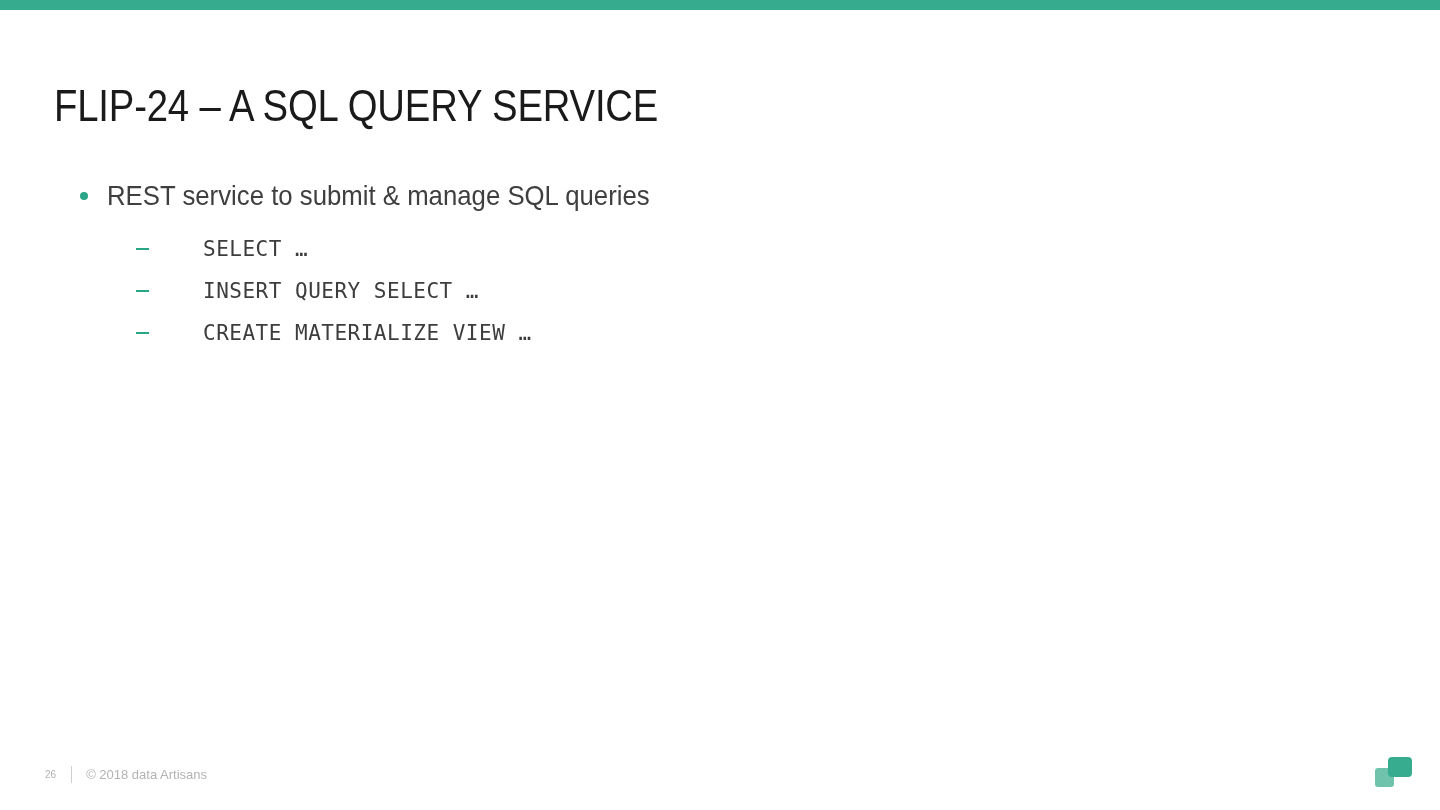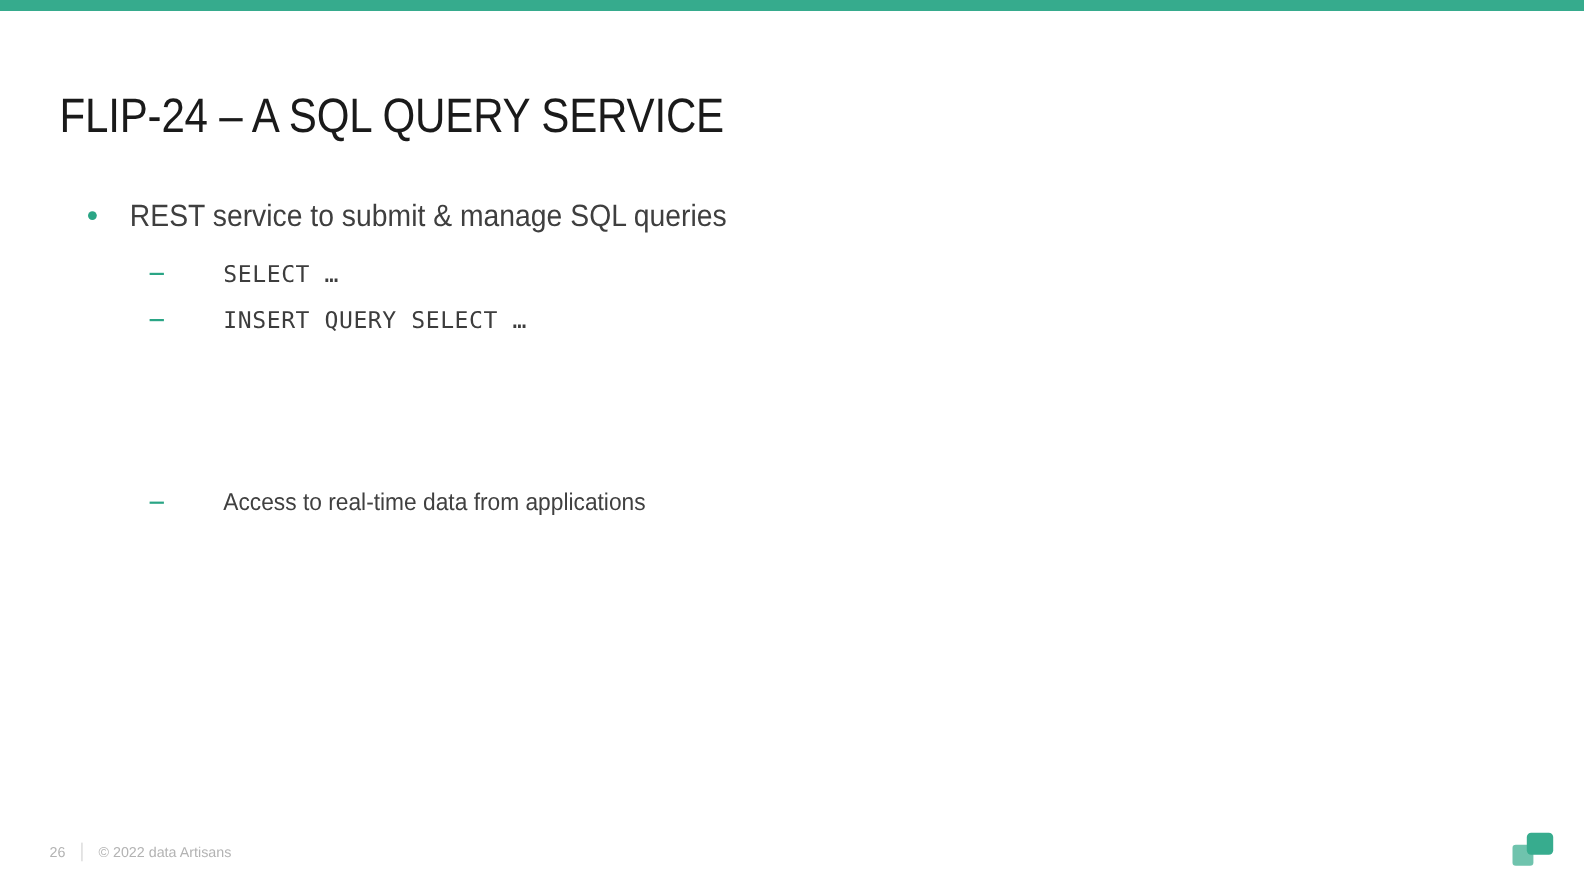--- a/index.html
+++ b/index.html
@@ -49,21 +49,20 @@
     width: 1300px;
   }
 
   .blk { margin: 0; }
 
   
   .l1 {
     display: flex;
     align-items: flex-start;
     margin-bottom: 2px;
-    gap: 11px;
   }
   .l1-dot {
     flex: 0 0 auto;
     width: 8px;
     height: 8px;
     border-radius: 50%;
     background: #2aa585;
     margin-top: 16px;
     margin-right: 19px;
   }
@@ -118,21 +117,21 @@
   
   .footer {
     position: absolute;
     left: 45px;
     bottom: 27px;
     display: flex;
     align-items: center;
     height: 18px;
   }
   .page-num {
-    font-size: 13px;
+    font-size: 10px;
     color: #b3b3b3;
     font-family: "Liberation Sans Narrow", "Liberation Sans", sans-serif;
   }
   .footer-divider {
     width: 1px;
     height: 17px;
     background: #cfcfcf;
     margin: 0 14px 0 15px;
   }
   .copyright {
@@ -166,44 +165,44 @@
     </div>
     <div class="gap-sub"></div>
     <div class="l2">
       <span class="l2-dash"></span>
       <span class="l2-text mono">SELECT …</span>
     </div>
     <div class="l2">
       <span class="l2-dash"></span>
       <span class="l2-text mono">INSERT QUERY SELECT …</span>
     </div>
+    <div class="l2">
+      <span class="l2-dash"></span>
+      <span class="l2-text mono">CREATE MATERIALIZE VIEW …</span>
+    </div>
   </div>
 
   <div class="gap-after"></div>
 
 
   <div class="gap-after"></div>
 
 
   <div class="gap-after"></div>
 
   <div class="blk">
     <div class="gap-sub"></div>
-    <div class="l2">
-      <span class="l2-dash"></span>
-      <span class="l2-text">Access to real-time data from applications</span>
-    </div>
   </div>
 
 </div>
 
 <div class="footer">
   <span class="page-num">26</span>
   <span class="footer-divider"></span>
-  <span class="copyright">© 2022 data Artisans</span>
+  <span class="copyright">© 2018 data Artisans</span>
 </div>
 
 <div class="logo">
   <svg width="44" height="40" viewBox="0 0 44 40" xmlns="http://www.w3.org/2000/svg">
     <path d="M6 16 h13 a3 3 0 0 1 3 3 v13 a3 3 0 0 1 -3 3 h-13 a3 3 0 0 1 -3 -3 v-13 a3 3 0 0 1 3 -3 z" fill="#37ac8e" opacity="0.72"></path>
     <path d="M20 5 h16 a4 4 0 0 1 4 4 v12 a4 4 0 0 1 -4 4 h-16 a4 4 0 0 1 -4 -4 v-12 a4 4 0 0 1 4 -4 z" fill="#37ac8e"></path>
   </svg>
 </div>
 
 </body></html>

